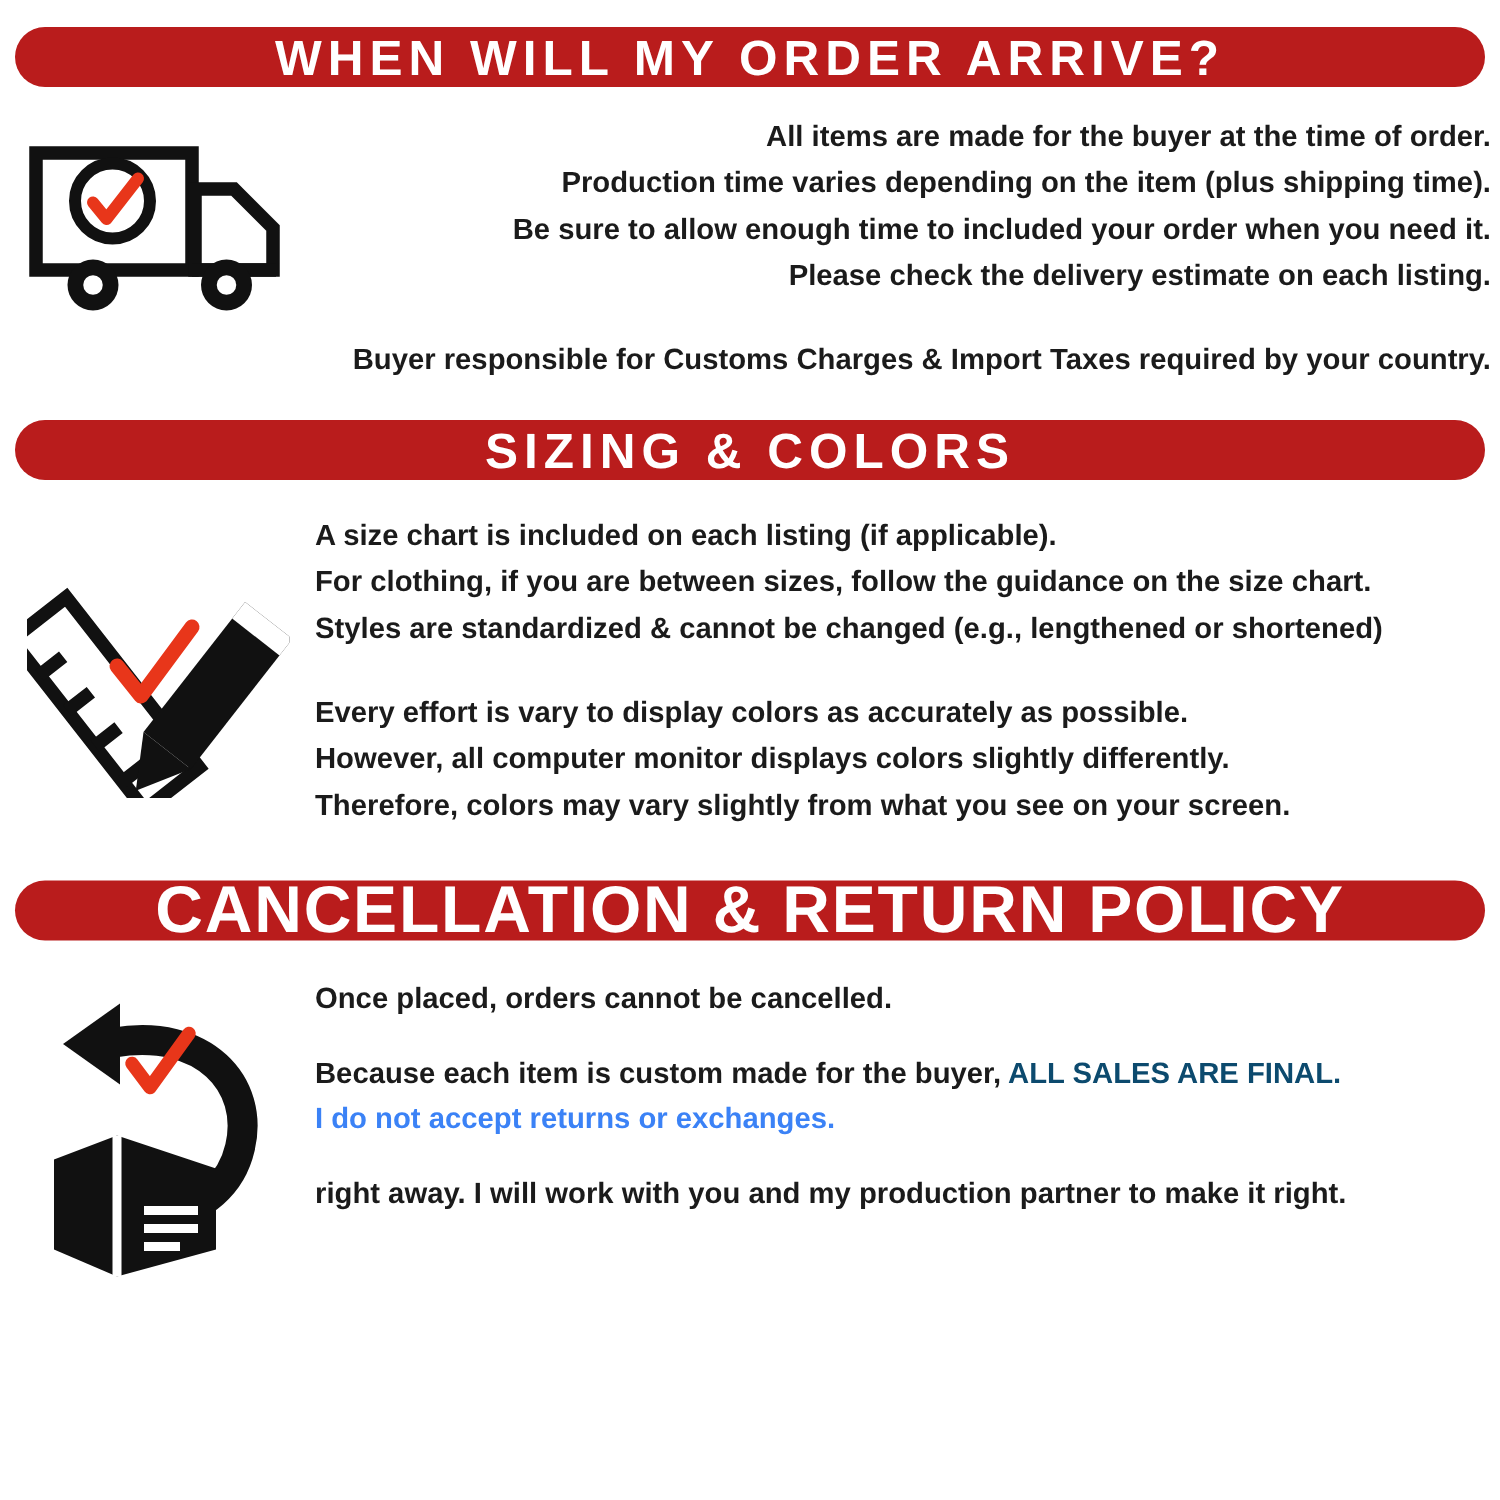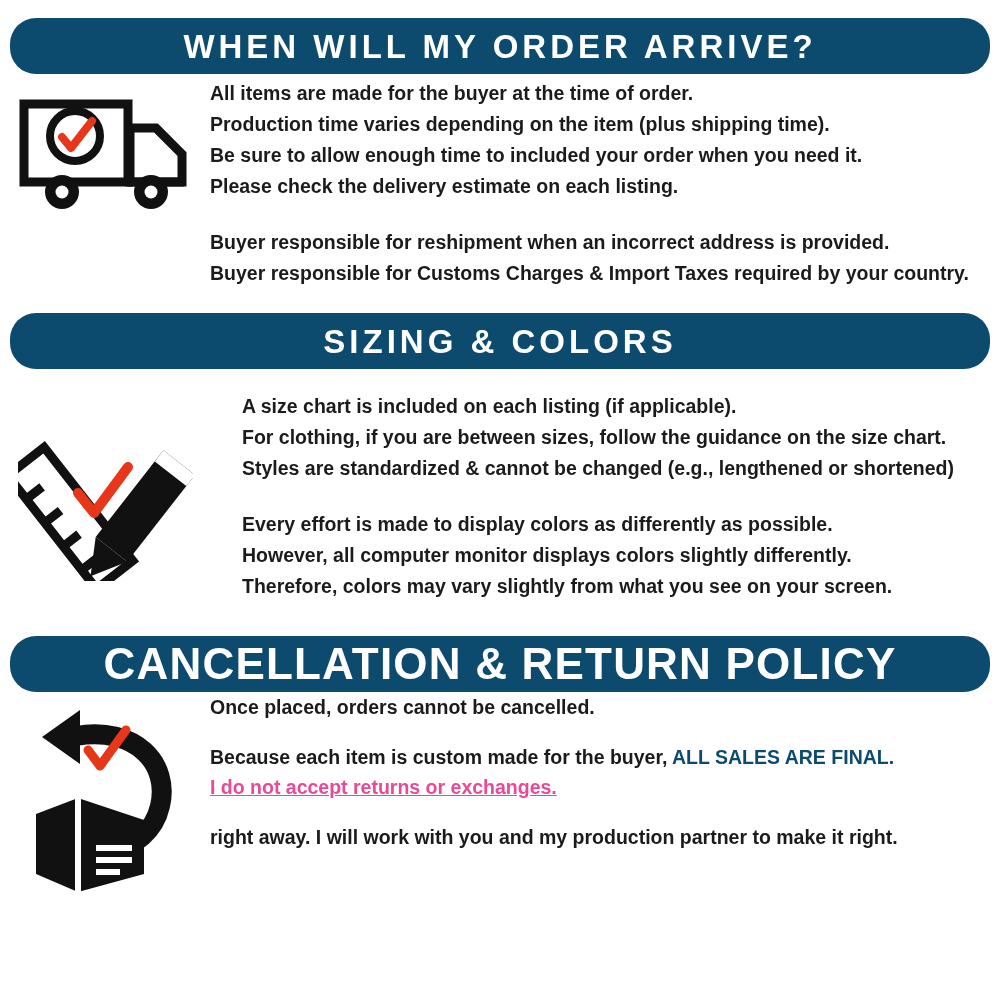--- a/index.html
+++ b/index.html
@@ -14,23 +14,23 @@
   .page {
     width: 1000px;
     height: 1000px;
     position: relative;
     background: #ffffff;
     overflow: hidden;
   }
 
   
   .banner {
-    background: #0c4a6e;
+    background: #b91c1c;
     border-radius: 26px;
-    height: 56px;
+    height: 40px;
     margin: 0 10px;
     display: flex;
     align-items: center;
     justify-content: center;
   }
   .banner-text {
     color: #ffffff;
     font-weight: bold;
     font-size: 33px;
     letter-spacing: 4px;
@@ -57,35 +57,35 @@
     flex: 1;
     padding-right: 6px;
   }
   .line {
     font-size: 19.5px;
     font-weight: bold;
     color: #1b1b1b;
     line-height: 31px;
     white-space: nowrap;
   }
-  .line.red { color: #ec4899; text-decoration: underline; }
+  .line.red { color: #3b82f6; }
   .line .red-inline { color: #0c4a6e; }
   .spacer { height: 25px; }
 
   
   #sec1 .banner { margin-top: 18px; }
-  #sec1 .body-row { margin-top: 4px; }
+  #sec1 .body-row { margin-top: 18px; text-align: right; }
   #sec1 .icon-cell { padding-top: 14px; }
 
   #sec2 .banner { margin-top: 24px; }
-  #sec2 .body-row { margin-top: 22px; gap: 32px; }
+  #sec2 .body-row { margin-top: 22px; }
   #sec2 .icon-cell { padding-top: 10px; }
 
   #sec3 .banner { margin-top: 34px; }
-  #sec3 .body-row { }
+  #sec3 .body-row { margin-top: 24px; }
   #sec3 .icon-cell { padding-top: 10px; }
   #sec3 .line { line-height: 30px; }
   #sec3 .spacer { height: 20px; }
 </style>
 </head>
 <body>
 
 <div class="page">
 
   <div class="section" id="sec1">
@@ -110,21 +110,20 @@
           <circle cx="57" cy="44" r="25" fill="none" stroke="#111" stroke-width="8"></circle>
           <path d="M44 45 l9 11 l21 -27" fill="none" stroke="#e8361a" stroke-width="8" stroke-linecap="round" stroke-linejoin="round"></path>
         </svg>
       </div>
       <div class="text-cell">
         <div class="line">All items are made for the buyer at the time of order.</div>
         <div class="line">Production time varies depending on the item (plus shipping time).</div>
         <div class="line">Be sure to allow enough time to included your order when you need it.</div>
         <div class="line">Please check the delivery estimate on each listing.</div>
         <div class="spacer"></div>
-        <div class="line">Buyer responsible for reshipment when an incorrect address is provided.</div>
         <div class="line">Buyer responsible for Customs Charges &amp; Import Taxes required by your country.</div>
       </div>
     </div>
   </div>
 
   <div class="section" id="sec2">
     <div class="banner">
       <div class="banner-text">SIZING &amp; COLORS</div>
     </div>
     <div class="body-row">
@@ -142,21 +141,21 @@
             <path d="M108 22 h40 v14 h-40 Z" fill="#fff"></path>
           </g>
           <path d="M60 92 l16 20 l34 -46" fill="none" stroke="#e8361a" stroke-width="10" stroke-linecap="round" stroke-linejoin="round"></path>
         </svg>
       </div>
       <div class="text-cell">
         <div class="line">A size chart is included on each listing (if applicable).</div>
         <div class="line">For clothing, if you are between sizes, follow the guidance on the size chart.</div>
         <div class="line">Styles are standardized &amp; cannot be changed (e.g., lengthened or shortened)</div>
         <div class="spacer"></div>
-        <div class="line">Every effort is made to display colors as differently as possible.</div>
+        <div class="line">Every effort is vary to display colors as accurately as possible.</div>
         <div class="line">However, all computer monitor displays colors slightly differently.</div>
         <div class="line">Therefore, colors may vary slightly from what you see on your screen.</div>
       </div>
     </div>
   </div>
 
   <div class="section" id="sec3">
     <div class="banner">
       <div class="banner-text tight">CANCELLATION &amp; RETURN POLICY</div>
     </div>

